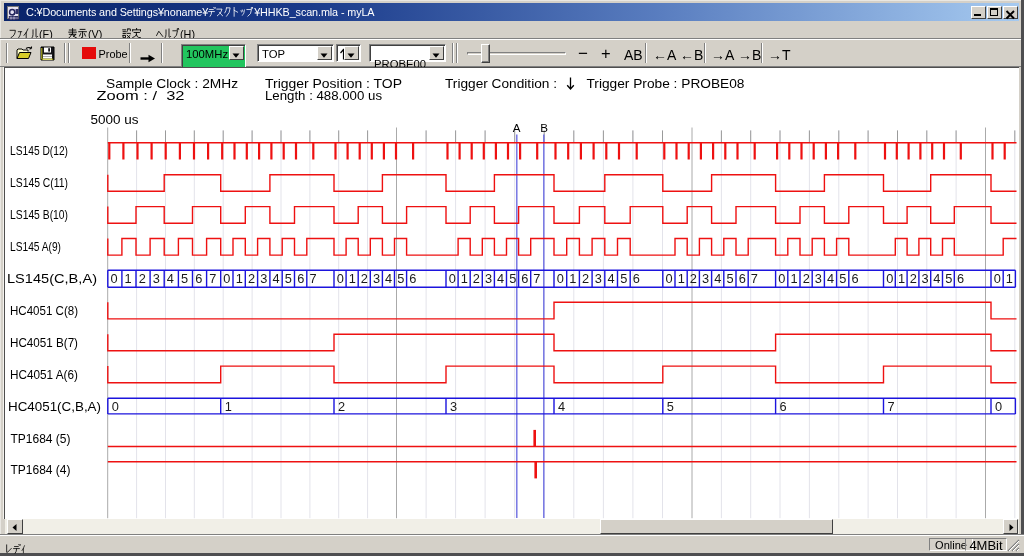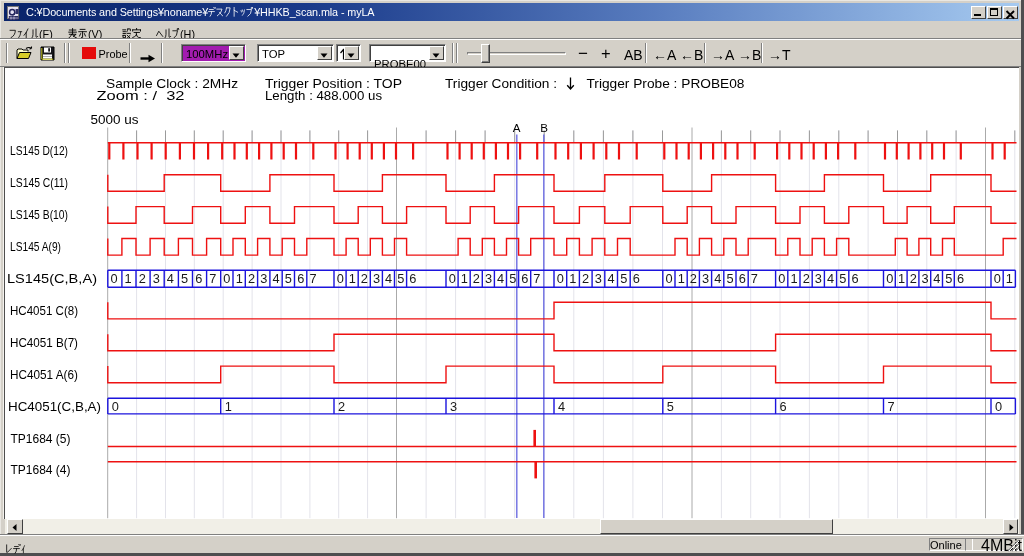--- a/index.html
+++ b/index.html
@@ -127,21 +127,21 @@
 <div style="position:absolute;left:64px;top:43px;width:2px;height:20px;border-left:1px solid #808080;border-right:1px solid #ffffff"></div>
 <div style="position:absolute;left:68px;top:43px;width:2px;height:20px;border-left:1px solid #808080;border-right:1px solid #ffffff"></div>
 <div style="position:absolute;left:82px;top:46.5px;width:13.5px;height:12px;background:#e50b0b"></div>
 <div style="position:absolute;left:98.5px;top:48px;font-size:10.9px">Probe</div>
 <div style="position:absolute;left:129px;top:43px;width:2px;height:20px;border-left:1px solid #808080;border-right:1px solid #ffffff"></div>
 <div style="position:absolute;left:140px;top:49px"><svg width="16" height="9" viewBox="0 0 16 9">
       <path d="M0.5 4.5 H9" stroke="#000" stroke-width="2.4"></path>
       <path d="M8.5 0.8 L15 4.5 L8.5 8.2 Z" fill="#000"></path>
     </svg></div>
 <div style="position:absolute;left:161px;top:43px;width:2px;height:20px;border-left:1px solid #808080;border-right:1px solid #ffffff"></div>
-<div style="position:absolute;left:181px;top:44px;width:65px;height:18px;background:#a21caf;border:1px solid;border-color:#808080 #fff #fff #808080;box-shadow:inset 1px 1px 0 #404040">
+<div style="position:absolute;left:181px;top:44px;width:65px;height:24px;background:#22c55e;border:1px solid;border-color:#808080 #fff #fff #808080;box-shadow:inset 1px 1px 0 #404040">
     <div style="position:absolute;left:4px;top:2.5px;font-size:11.3px;color:#000;white-space:nowrap">100MHz</div>
     <div style="position:absolute;right:1px;top:1px;width:15px;height:14px;background:#d4d0c8;border:1px solid;border-color:#fff #404040 #404040 #fff"><svg width="13" height="12">
         <path d="M2.5 4.5 L9.5 4.5 L6 8.7 Z" fill="#000"></path>
       </svg></div>
   </div>
 <div style="position:absolute;left:257px;top:44px;width:77px;height:18px;background:#fff;border:1px solid;border-color:#808080 #fff #fff #808080;box-shadow:inset 1px 1px 0 #404040">
     <div style="position:absolute;left:4px;top:2.5px;font-size:11.3px;color:#000;white-space:nowrap">TOP</div>
     <div style="position:absolute;right:1px;top:1px;width:15px;height:14px;background:#d4d0c8;border:1px solid;border-color:#fff #404040 #404040 #fff"><svg width="13" height="12">
         <path d="M2.5 4.5 L9.5 4.5 L6 8.7 Z" fill="#000"></path>
       </svg></div>
@@ -313,18 +313,18 @@
       </svg><svg width="8" height="11" viewBox="0 0 12 13" preserveAspectRatio="none" style="display:inline-block;vertical-align:-2px">
         <path d="M2.2 3 H8" stroke="#000" stroke-width="1.05" fill="none" stroke-linecap="round"></path>
         <path d="M0.8 5.4 H9.6" stroke="#000" stroke-width="1.05" fill="none" stroke-linecap="round"></path>
         <path d="M5.5 5.4 Q5.5 9 3.2 11" stroke="#000" stroke-width="1.05" fill="none" stroke-linecap="round"></path>
         <path d="M8.6 0.2 L9.4 1.6" stroke="#000" stroke-width="1.05" fill="none" stroke-linecap="round"></path>
         <path d="M10.4 0 L11.2 1.4" stroke="#000" stroke-width="1.05" fill="none" stroke-linecap="round"></path>
       </svg><svg width="6" height="11" viewBox="0 0 12 13" preserveAspectRatio="none" style="display:inline-block;vertical-align:-2px">
         <path d="M7 2 Q5 5.5 2 7.8" stroke="#000" stroke-width="1.05" fill="none" stroke-linecap="round"></path>
         <path d="M4.8 5.2 V10.5" stroke="#000" stroke-width="1.05" fill="none" stroke-linecap="round"></path>
       </svg></div>
-    <div style="position:absolute;left:929px;top:2.5px;width:44px;height:13px;border:1px solid;border-color:#808080 #fff #fff #808080;font-size:11px;text-align:left;line-height:13px">Online</div>
-    <div style="position:absolute;left:965px;top:2.5px;width:58px;height:13px;border:1px solid;border-color:#808080 #fff #fff #808080;font-size:16px;text-align:right;line-height:13px">4MBit</div>
+    <div style="position:absolute;left:929px;top:2.5px;width:44px;height:13px;border:1px solid;border-color:#808080 #fff #fff #808080;font-size:11px;text-align:center;line-height:13px">Online</div>
+    <div style="position:absolute;left:965px;top:2.5px;width:42px;height:13px;border:1px solid;border-color:#808080 #fff #fff #808080;font-size:13px;text-align:center;line-height:13px">4MBit</div>
     <svg width="13" height="13" style="position:absolute;left:1007px;top:4px">
       <path d="M12 1 L1 12 M12 5 L5 12 M12 9 L9 12" stroke="#808080" stroke-width="1.3"></path>
       <path d="M12 2 L2 12 M12 6 L6 12 M12 10 L10 12" stroke="#fff" stroke-width="1"></path>
     </svg>
   </div>
 </body></html>

